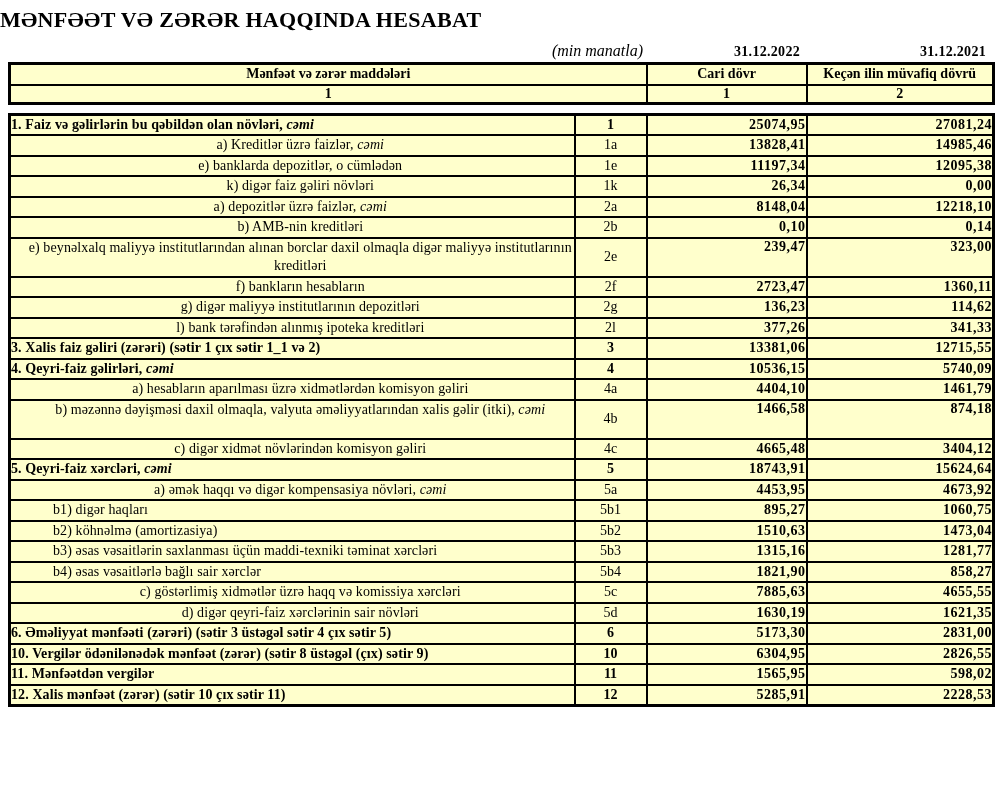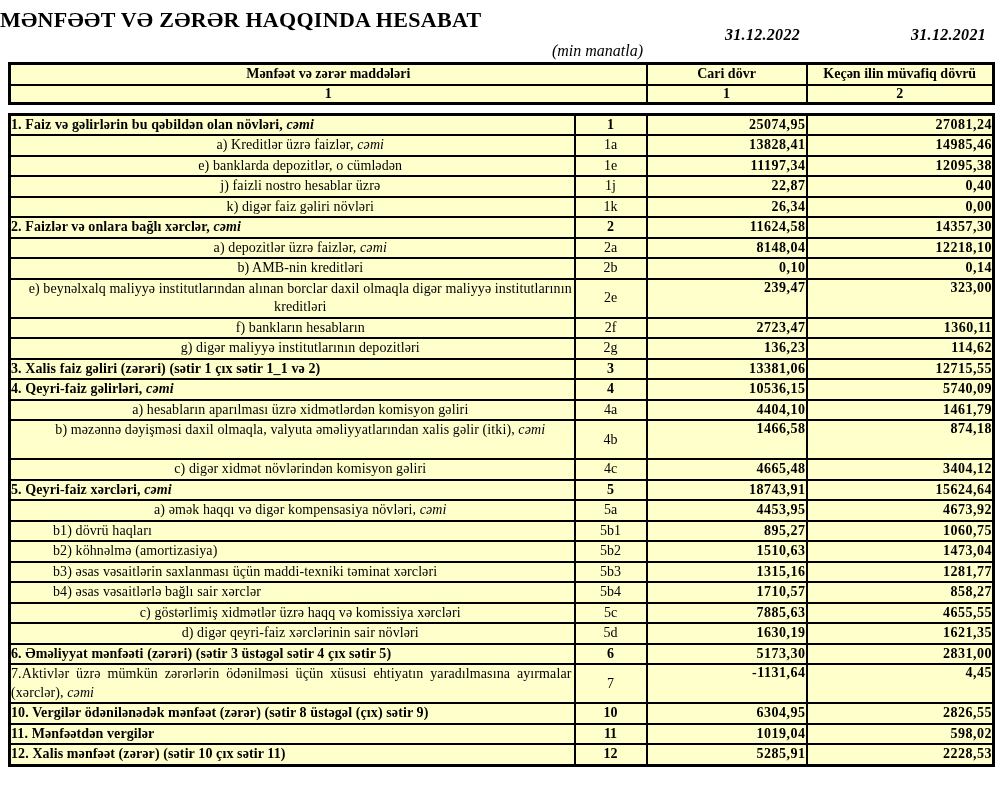--- a/index.html
+++ b/index.html
@@ -27,22 +27,22 @@
     position:relative;
     margin-left:8px;
     width:982px;
     height:29px;
   }
   .meta-row .unit-note{
     position:absolute;right:347px;bottom:2px;
     font-style:italic;font-size:16px;
   }
   .meta-row .date-col{
-    position:absolute;bottom:18px;
-    font-style:italic;font-weight:bold;font-size:16px;
+    position:absolute;bottom:2px;
+    font-weight:bold;font-size:14px;
     letter-spacing:0.3px;
   }
   .meta-row .date-current{right:190px;}
   .meta-row .date-previous{right:4px;}
 
   table.rpt{
     margin-left:8px;
     border-collapse:collapse;
     table-layout:fixed;
     width:984px;
@@ -137,36 +137,24 @@
           <td class="c-num">13828,41</td>
           <td class="c-num">14985,46</td>
         </tr>
         <tr>
           <td class="c-label ind1">e) banklarda depozitlər, o cümlədən</td>
           <td class="c-code">1e</td>
           <td class="c-num">11197,34</td>
           <td class="c-num">12095,38</td>
         </tr>
         <tr>
-          <td class="c-label ind1">j) faizli nostro hesablar üzrə</td>
-          <td class="c-code">1j</td>
-          <td class="c-num">22,87</td>
-          <td class="c-num">0,40</td>
-        </tr>
-        <tr>
           <td class="c-label ind1">k) digər faiz gəliri növləri</td>
           <td class="c-code">1k</td>
           <td class="c-num">26,34</td>
           <td class="c-num">0,00</td>
-        </tr>
-        <tr class="bold">
-          <td class="c-label ind0">2. Faizlər və onlara bağlı xərclər, <i>cəmi</i></td>
-          <td class="c-code">2</td>
-          <td class="c-num">11624,58</td>
-          <td class="c-num">14357,30</td>
         </tr>
         <tr>
           <td class="c-label ind1">a) depozitlər üzrə faizlər, <i>cəmi</i></td>
           <td class="c-code">2a</td>
           <td class="c-num">8148,04</td>
           <td class="c-num">12218,10</td>
         </tr>
         <tr>
           <td class="c-label ind1">b) AMB-nin kreditləri</td>
           <td class="c-code">2b</td>
@@ -184,20 +172,26 @@
           <td class="c-code">2f</td>
           <td class="c-num">2723,47</td>
           <td class="c-num">1360,11</td>
         </tr>
         <tr>
           <td class="c-label ind1">g) digər maliyyə institutlarının depozitləri</td>
           <td class="c-code">2g</td>
           <td class="c-num">136,23</td>
           <td class="c-num">114,62</td>
         </tr>
+        <tr>
+          <td class="c-label ind1">l) bank tərəfindən alınmış ipoteka kreditləri</td>
+          <td class="c-code">2l</td>
+          <td class="c-num">377,26</td>
+          <td class="c-num">341,33</td>
+        </tr>
         <tr class="bold">
           <td class="c-label ind0">3. Xalis faiz gəliri (zərəri) (sətir 1 çıx sətir 1_1 və 2)</td>
           <td class="c-code">3</td>
           <td class="c-num">13381,06</td>
           <td class="c-num">12715,55</td>
         </tr>
         <tr class="bold">
           <td class="c-label ind0">4. Qeyri-faiz gəlirləri, <i>cəmi</i></td>
           <td class="c-code">4</td>
           <td class="c-num">10536,15</td>
@@ -227,77 +221,71 @@
           <td class="c-num">18743,91</td>
           <td class="c-num">15624,64</td>
         </tr>
         <tr>
           <td class="c-label ind1">a) əmək haqqı və digər kompensasiya növləri, <i>cəmi</i></td>
           <td class="c-code">5a</td>
           <td class="c-num">4453,95</td>
           <td class="c-num">4673,92</td>
         </tr>
         <tr>
-          <td class="c-label ind2">b1) dövrü haqları</td>
+          <td class="c-label ind2">b1) digər haqları</td>
           <td class="c-code">5b1</td>
           <td class="c-num">895,27</td>
           <td class="c-num">1060,75</td>
         </tr>
         <tr>
           <td class="c-label ind2">b2) köhnəlmə (amortizasiya)</td>
           <td class="c-code">5b2</td>
           <td class="c-num">1510,63</td>
           <td class="c-num">1473,04</td>
         </tr>
         <tr>
           <td class="c-label ind2">b3) əsas vəsaitlərin saxlanması üçün maddi-texniki təminat xərcləri</td>
           <td class="c-code">5b3</td>
           <td class="c-num">1315,16</td>
           <td class="c-num">1281,77</td>
         </tr>
         <tr>
           <td class="c-label ind2">b4) əsas vəsaitlərlə bağlı sair xərclər</td>
           <td class="c-code">5b4</td>
-          <td class="c-num">1710,57</td>
+          <td class="c-num">1821,90</td>
           <td class="c-num">858,27</td>
         </tr>
         <tr>
           <td class="c-label ind1">c) göstərlimiş xidmətlər üzrə haqq və komissiya xərcləri</td>
           <td class="c-code">5c</td>
           <td class="c-num">7885,63</td>
           <td class="c-num">4655,55</td>
         </tr>
         <tr>
           <td class="c-label ind1">d) digər qeyri-faiz xərclərinin sair növləri</td>
           <td class="c-code">5d</td>
           <td class="c-num">1630,19</td>
           <td class="c-num">1621,35</td>
         </tr>
         <tr class="bold">
           <td class="c-label ind0">6. Əməliyyat mənfəəti (zərəri) (sətir 3 üstəgəl sətir 4 çıx sətir 5)</td>
           <td class="c-code">6</td>
           <td class="c-num">5173,30</td>
           <td class="c-num">2831,00</td>
         </tr>
-        <tr class="tall">
-          <td class="c-label ind0 just">7.Aktivlər üzrə mümkün zərərlərin ödənilməsi üçün xüsusi ehtiyatın yaradılmasına ayırmalar (xərclər), <i>cəmi</i></td>
-          <td class="c-code">7</td>
-          <td class="c-num">-1131,64</td>
-          <td class="c-num">4,45</td>
-        </tr>
         <tr class="bold">
           <td class="c-label ind0">10. Vergilər ödənilənədək mənfəət (zərər) (sətir 8 üstəgəl (çıx) sətir 9)</td>
           <td class="c-code">10</td>
           <td class="c-num">6304,95</td>
           <td class="c-num">2826,55</td>
         </tr>
         <tr class="bold">
           <td class="c-label ind0">11. Mənfəətdən vergilər</td>
           <td class="c-code">11</td>
-          <td class="c-num">1019,04</td>
+          <td class="c-num">1565,95</td>
           <td class="c-num">598,02</td>
         </tr>
         <tr class="bold">
           <td class="c-label ind0">12. Xalis mənfəət (zərər) (sətir 10 çıx sətir 11)</td>
           <td class="c-code">12</td>
           <td class="c-num">5285,91</td>
           <td class="c-num">2228,53</td>
         </tr>
       </tbody>
   </table>

